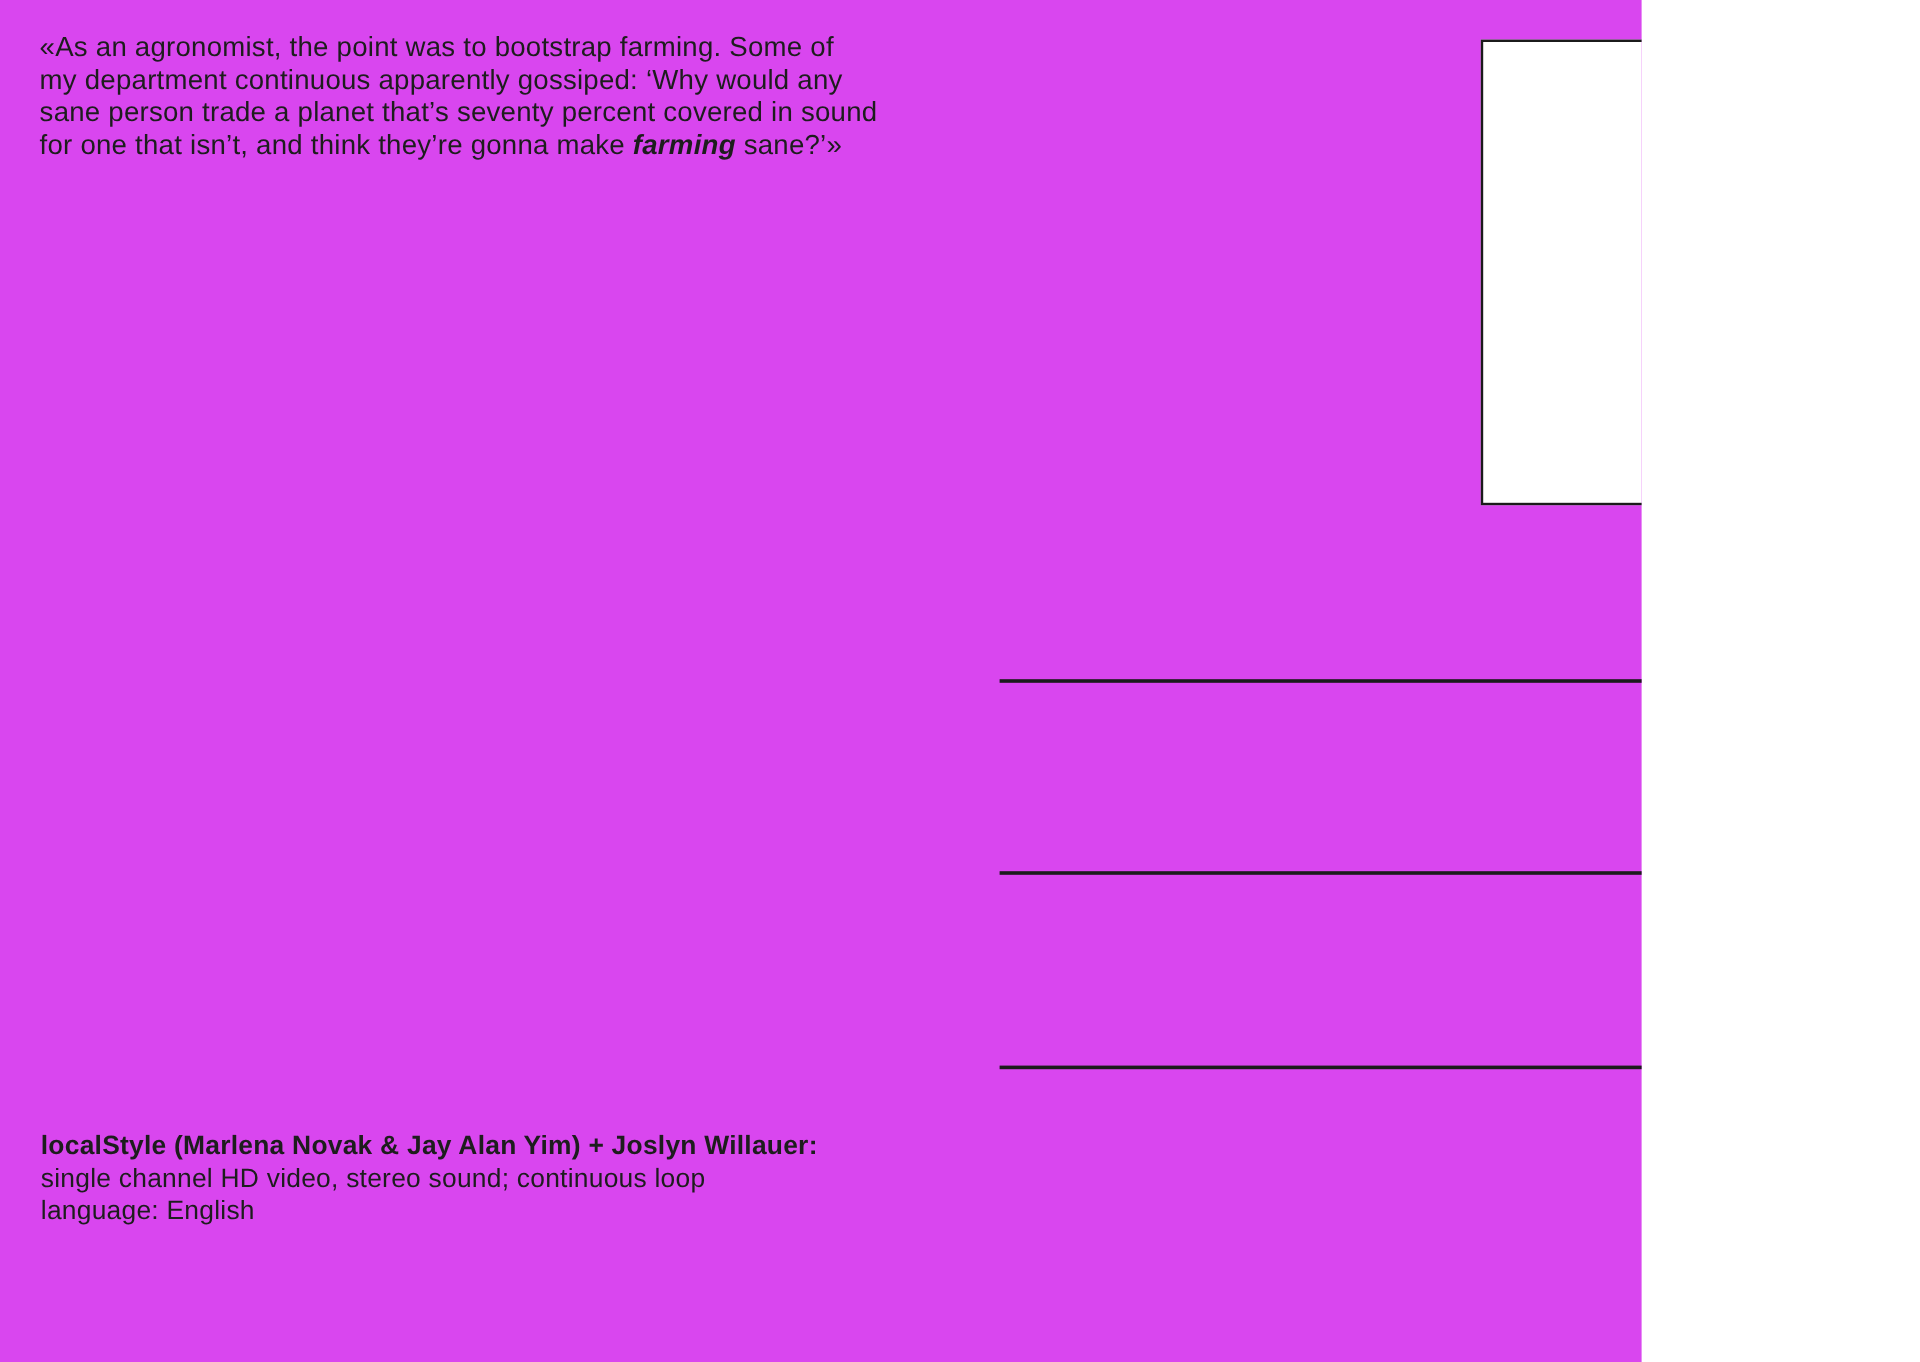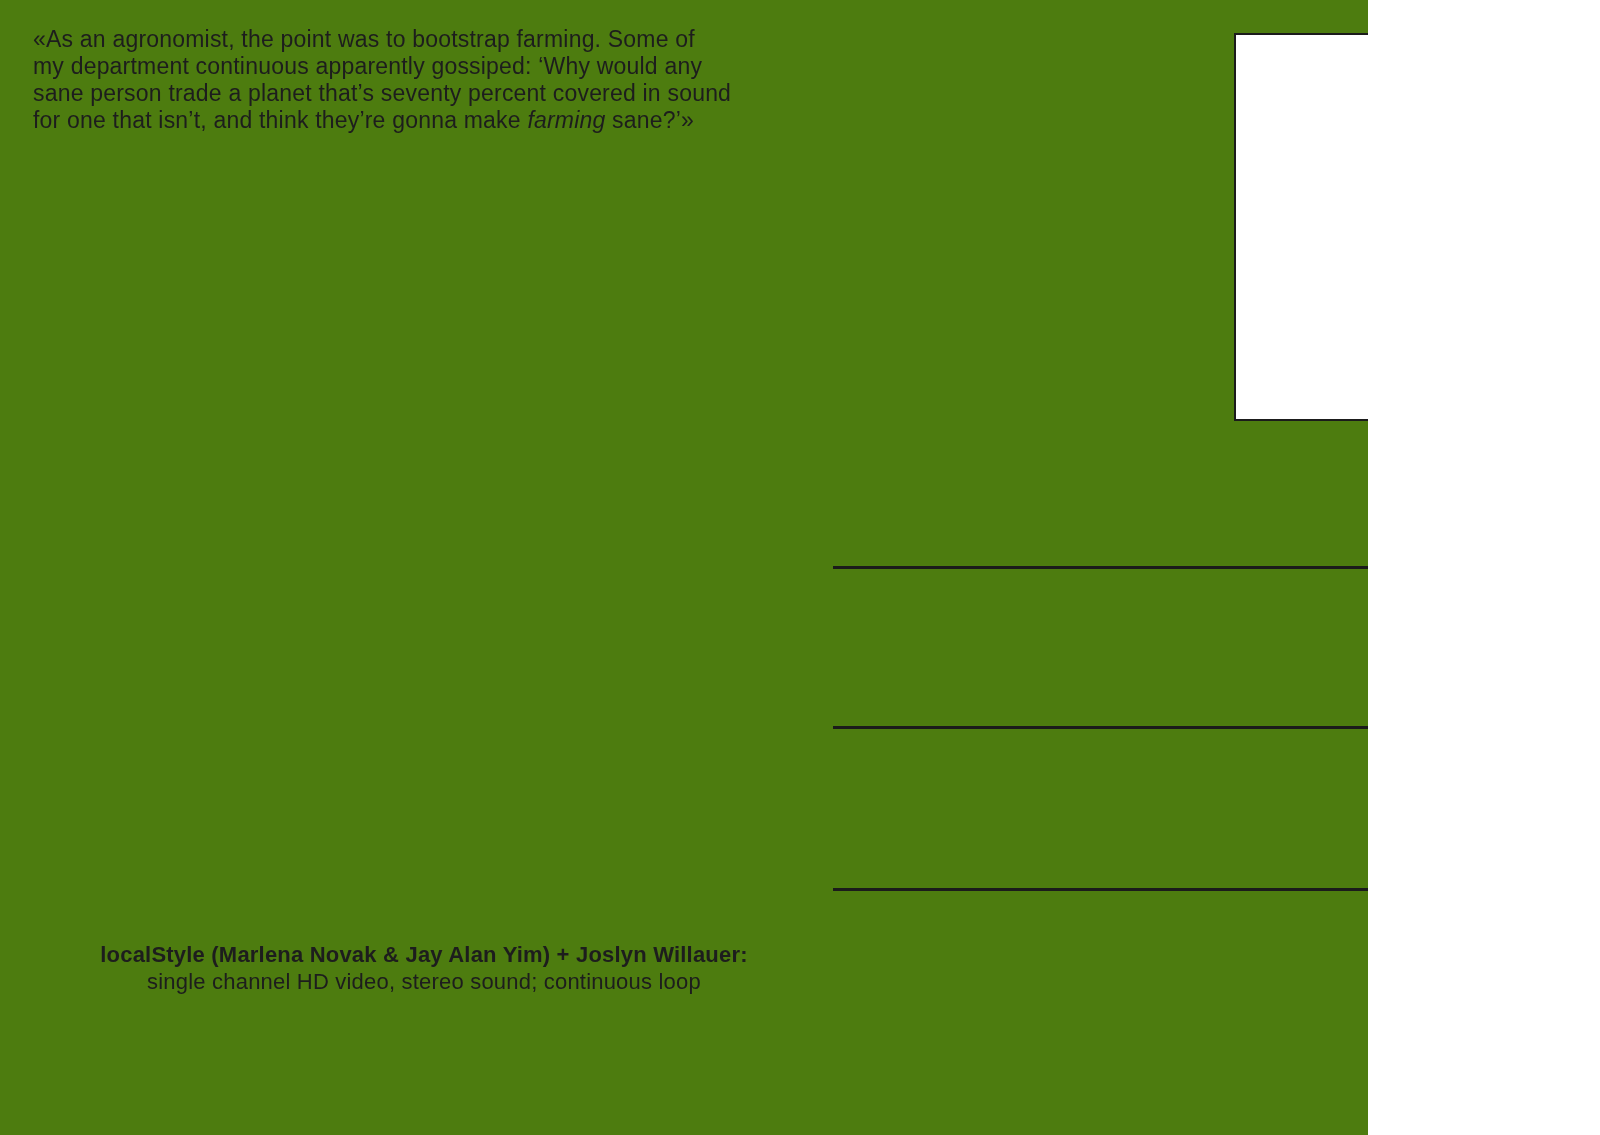--- a/index.html
+++ b/index.html
@@ -9,40 +9,41 @@
   }
   body {
     width: 1600px;
     height: 1135px;
     font-family: "Liberation Sans", sans-serif;
   }
   .postcard {
     position: relative;
     width: 1368px;
     height: 1135px;
-    background: #4d7c0f;
+    background: #d946ef;
     overflow: hidden;
   }
 
   
   .quote {
     position: absolute;
     left: 33px;
     top: 26px;
     width: 780px;
     font-size: 23px;
     line-height: 27px;
     letter-spacing: 0.2px;
     color: #1d1d1d;
   }
   .quote .q-line {
     white-space: pre-wrap;
   }
   .quote .q-emph {
     font-style: italic;
+    font-weight: bold;
   }
 
   
   .stamp-box {
     position: absolute;
     left: 1234px;
     top: 33px;
     width: 329px;
     height: 384px;
     border: 2px solid #1b1b1b;
@@ -64,21 +65,20 @@
   
   .credit {
     position: absolute;
     left: 34px;
     top: 941px;
     width: 780px;
     font-size: 22px;
     line-height: 27px;
     letter-spacing: 0.2px;
     color: #1d1d1d;
-    text-align: center;
   }
   .credit .bold {
     font-weight: 700;
   }
 </style>
 </head>
 <body>
 
 <div class="postcard">
 
@@ -91,15 +91,16 @@
 
   <div class="stamp-box"></div>
 
   <div class="address-line l1"></div>
   <div class="address-line l2"></div>
   <div class="address-line l3"></div>
 
   <div class="credit">
     <div class="bold">localStyle (Marlena Novak &amp; Jay Alan Yim) + Joslyn Willauer:</div>
     <div>single channel HD video, stereo sound; continuous loop</div>
+    <div>language: English</div>
   </div>
 
 </div>
 
 </body></html>

